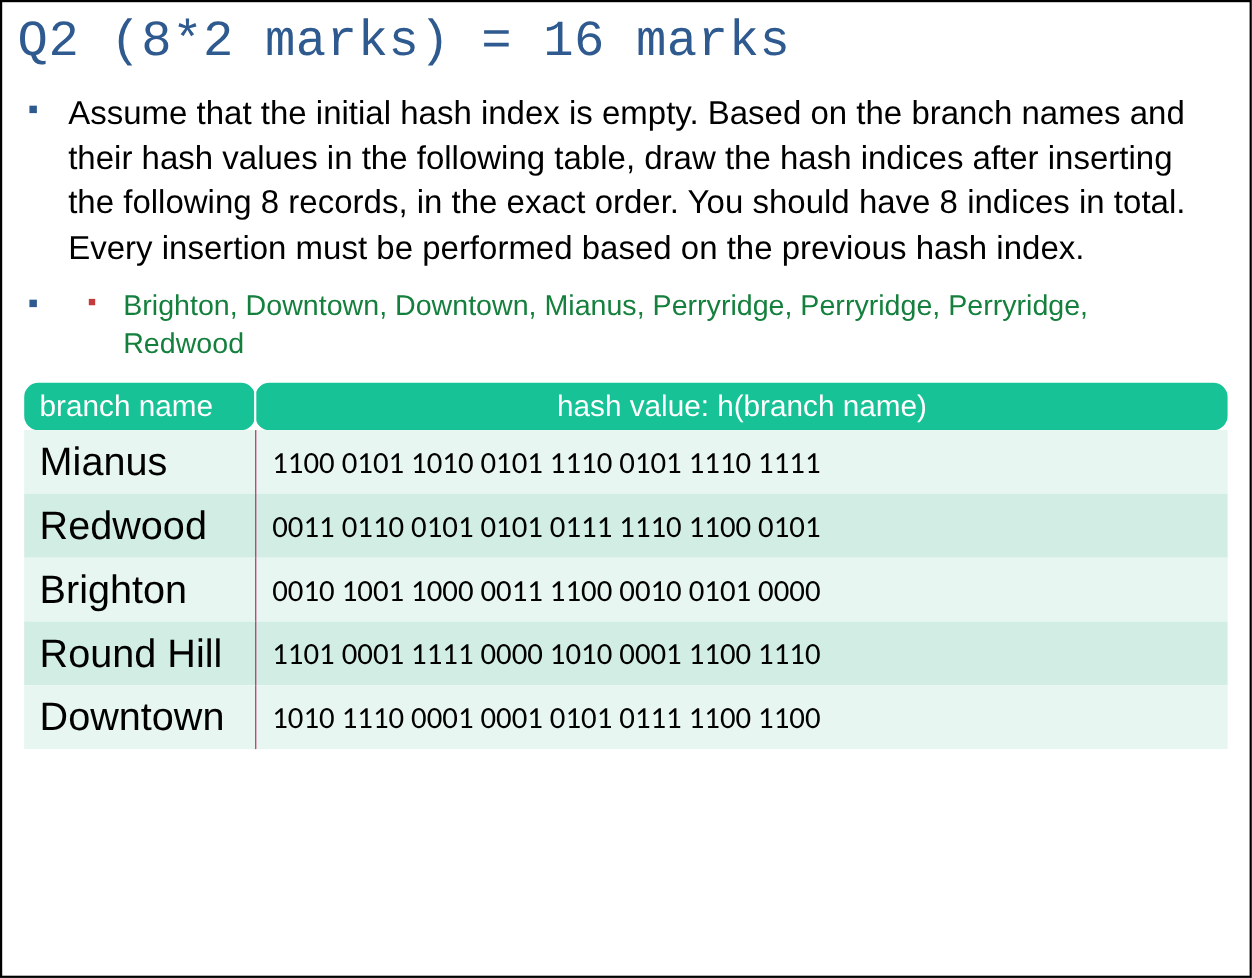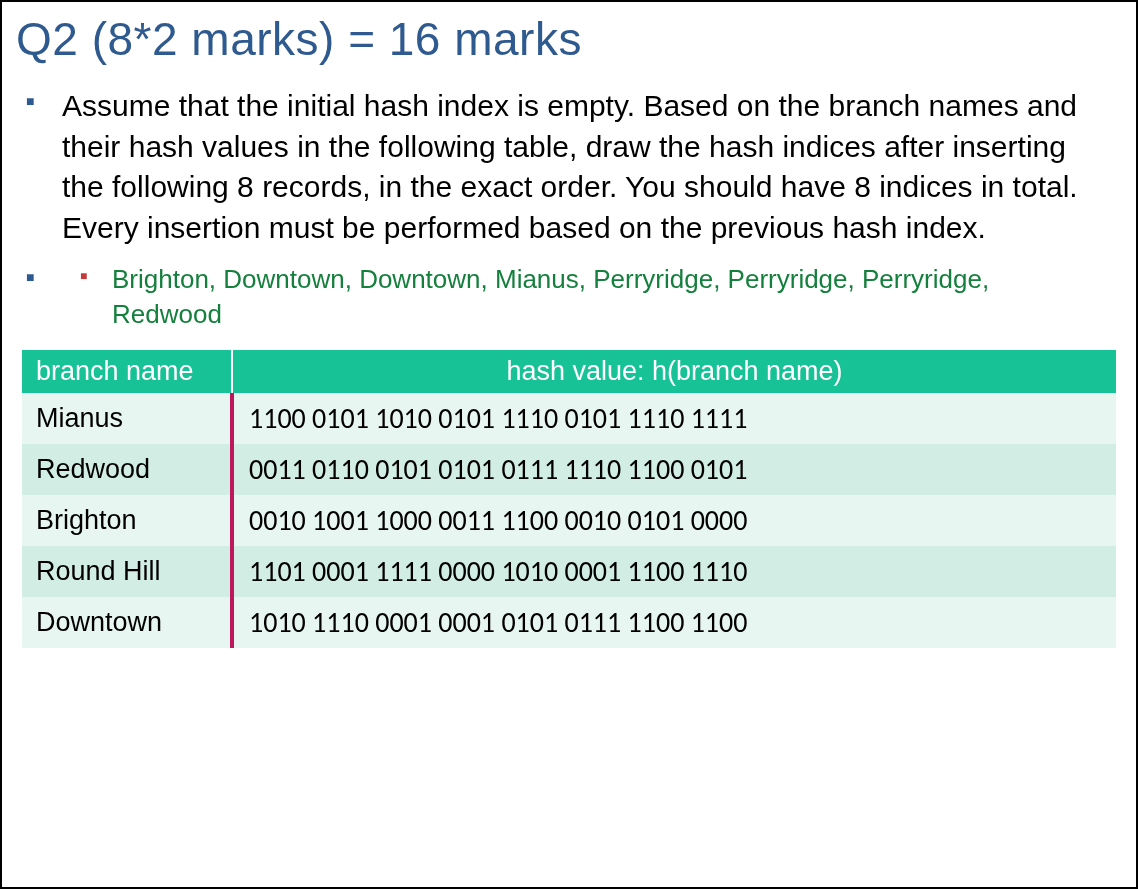--- a/index.html
+++ b/index.html
@@ -15,21 +15,21 @@
     color: #000;
     position: relative;
     overflow: hidden;
     border: 2px solid #000;
   }
   .slide-title {
     font-size: 46px;
     font-weight: normal;
     color: #2f5a8f;
     padding: 10px 2px 20px 14px;
-    font-family: Liberation Sans, sans-serif;
+    font-family: Liberation Mono, monospace;
     letter-spacing: 0.5px;
   }
   .bullet-list {
     list-style: none;
     padding: 0 30px 0 60px;
   }
   .bullet-list > li {
     position: relative;
     font-size: 30px;
     line-height: 1.35;
@@ -70,32 +70,33 @@
     font-family: "Comic Sans MS", "Chalkboard SE", cursive, sans-serif;
   }
   .hash-table th {
     background: #17c296;
     color: #fff;
     font-weight: normal;
     font-size: 27px;
     text-align: center;
     padding: 6px 14px;
     border-right: 2px solid #fff;
+    border-radius: 13px;
   }
   .hash-table th:first-child {
     text-align: left;
     width: 210px;
   }
   .hash-table th:last-child {
     border-right: none;
   }
   .hash-table td {
-    font-size: 27px;
+    font-size: 36px;
     padding: 8px 14px 8px 14px;
-    border-right: 4px solid #be185d;
+    border-right: 1px solid #be185d;
     color: #000;
   }
   .hash-table td:last-child {
     border-right: none;
     font-family: "Segoe UI", Calibri, Arial, sans-serif;
     font-size: 28px;
     padding-left: 15px;
   }
   .hash-table tbody tr:nth-child(odd) {
     background: #e7f6f1;

